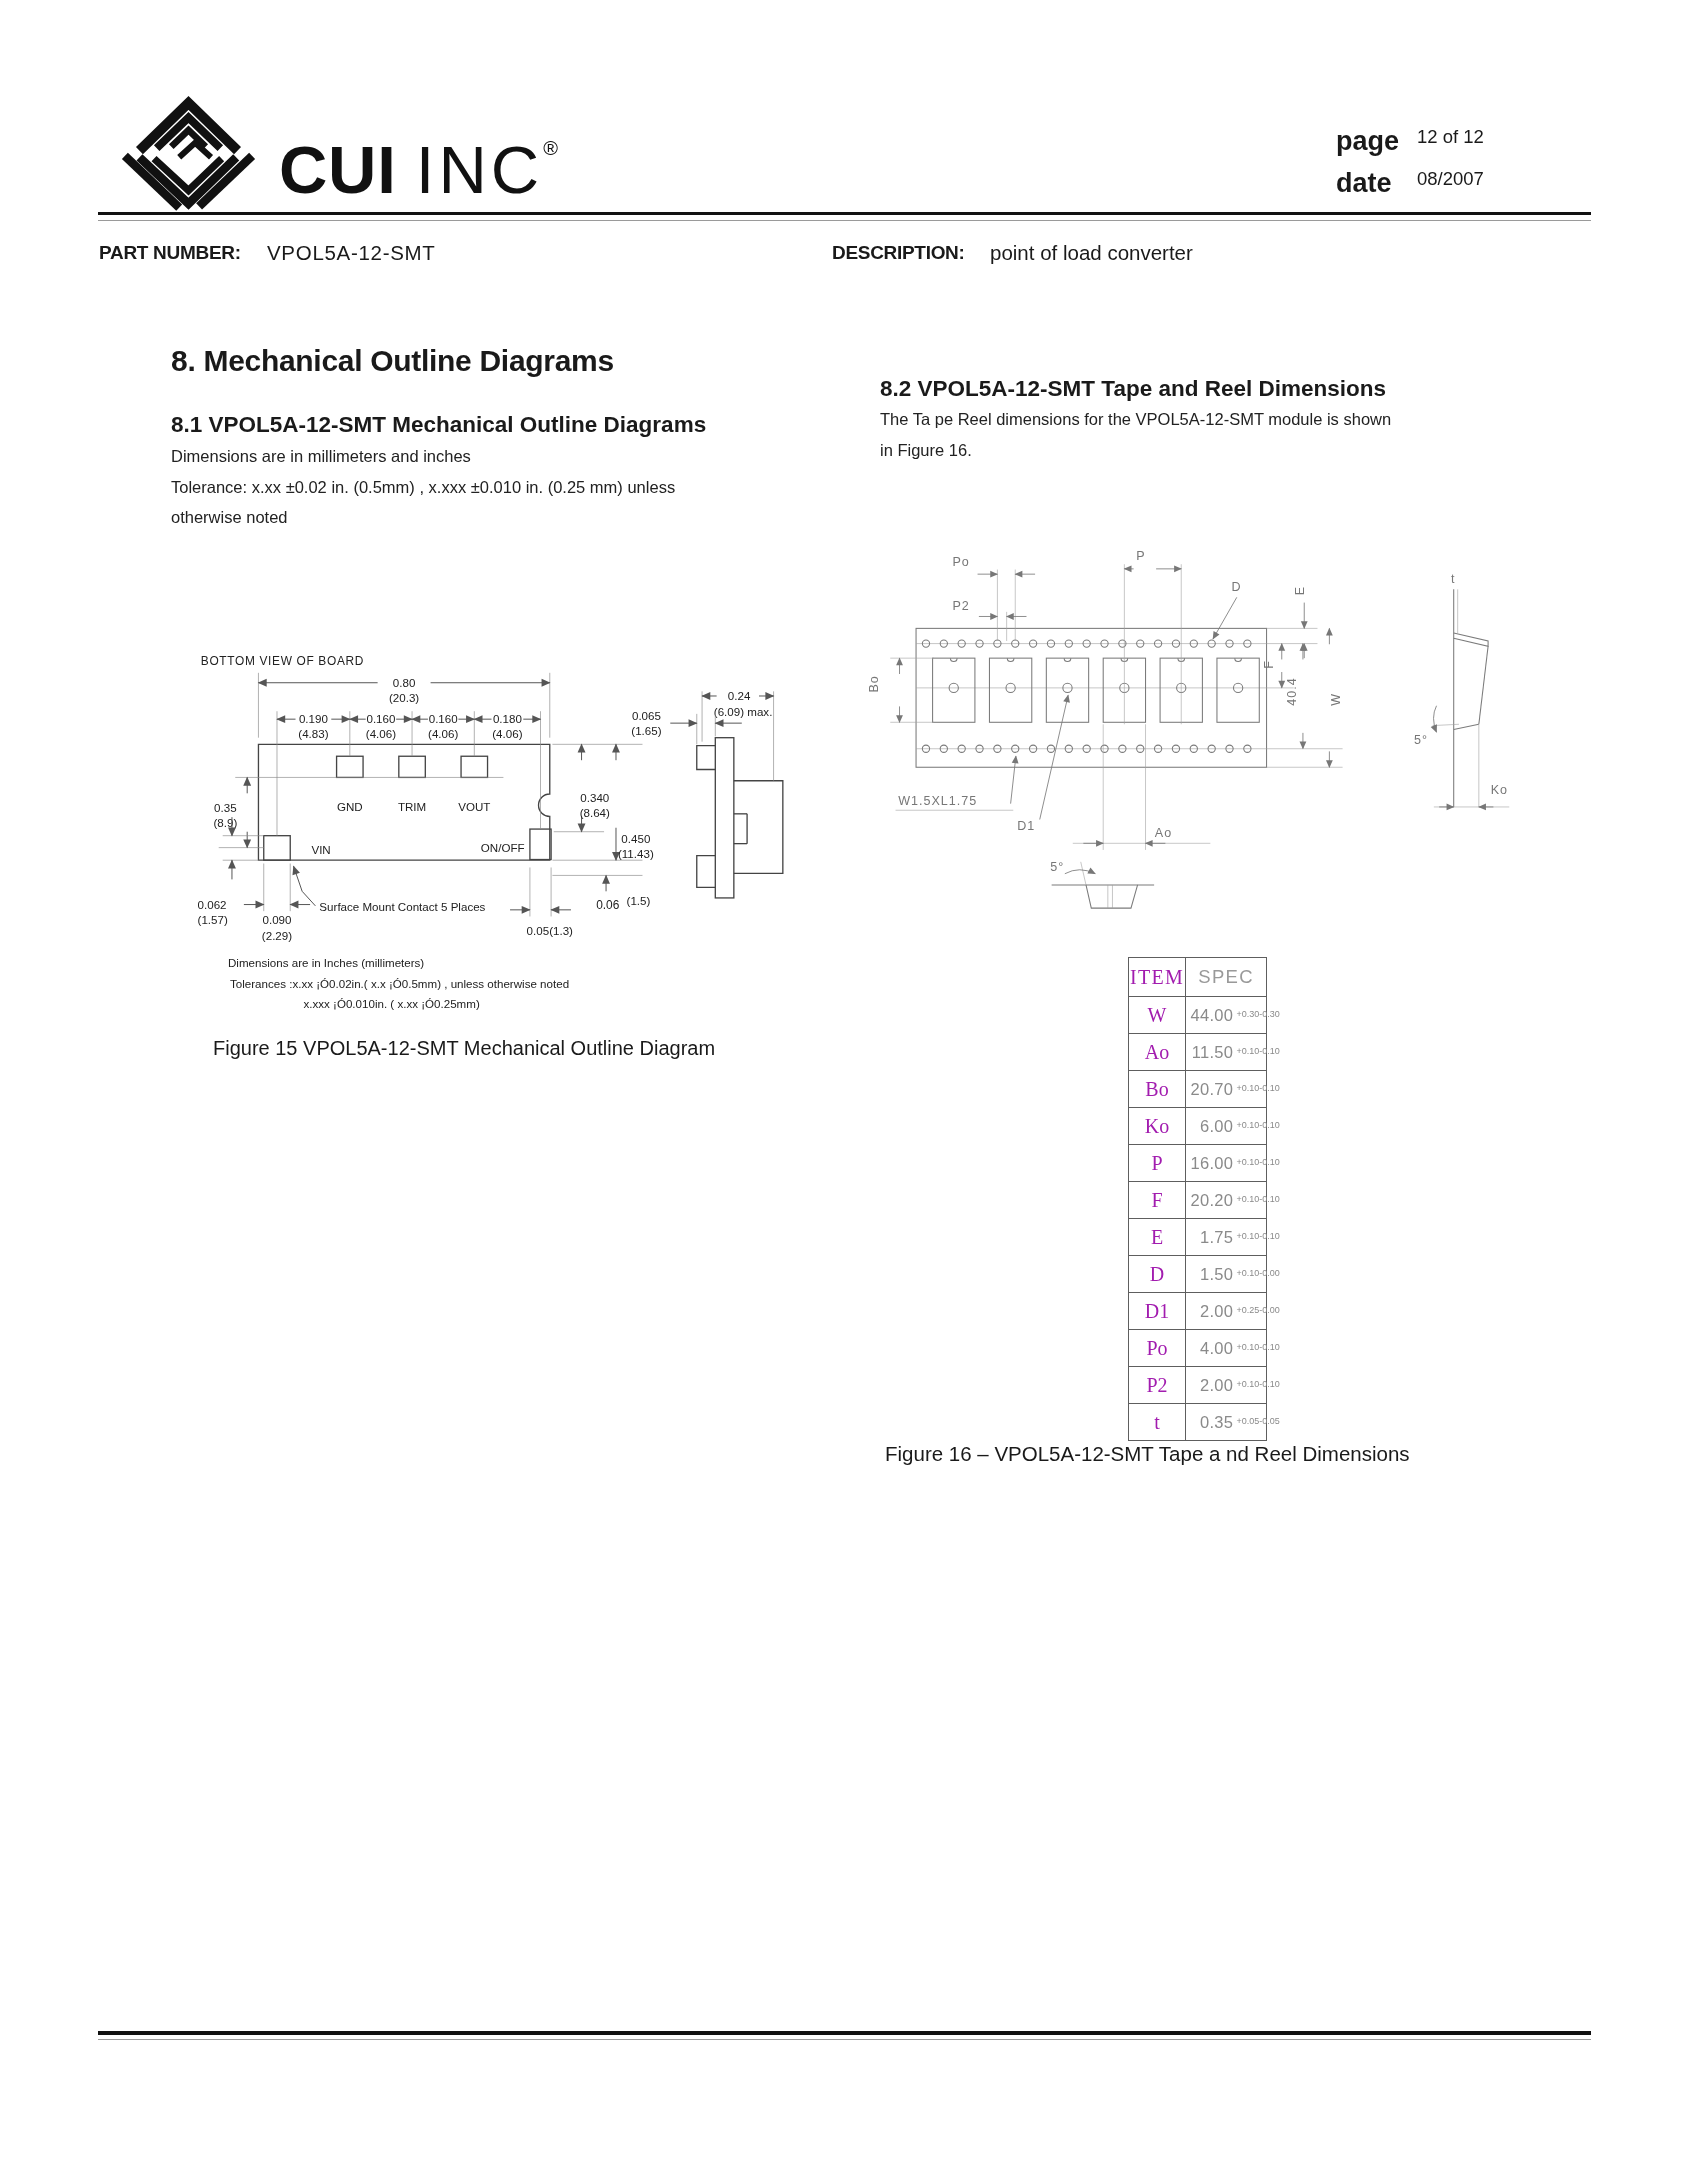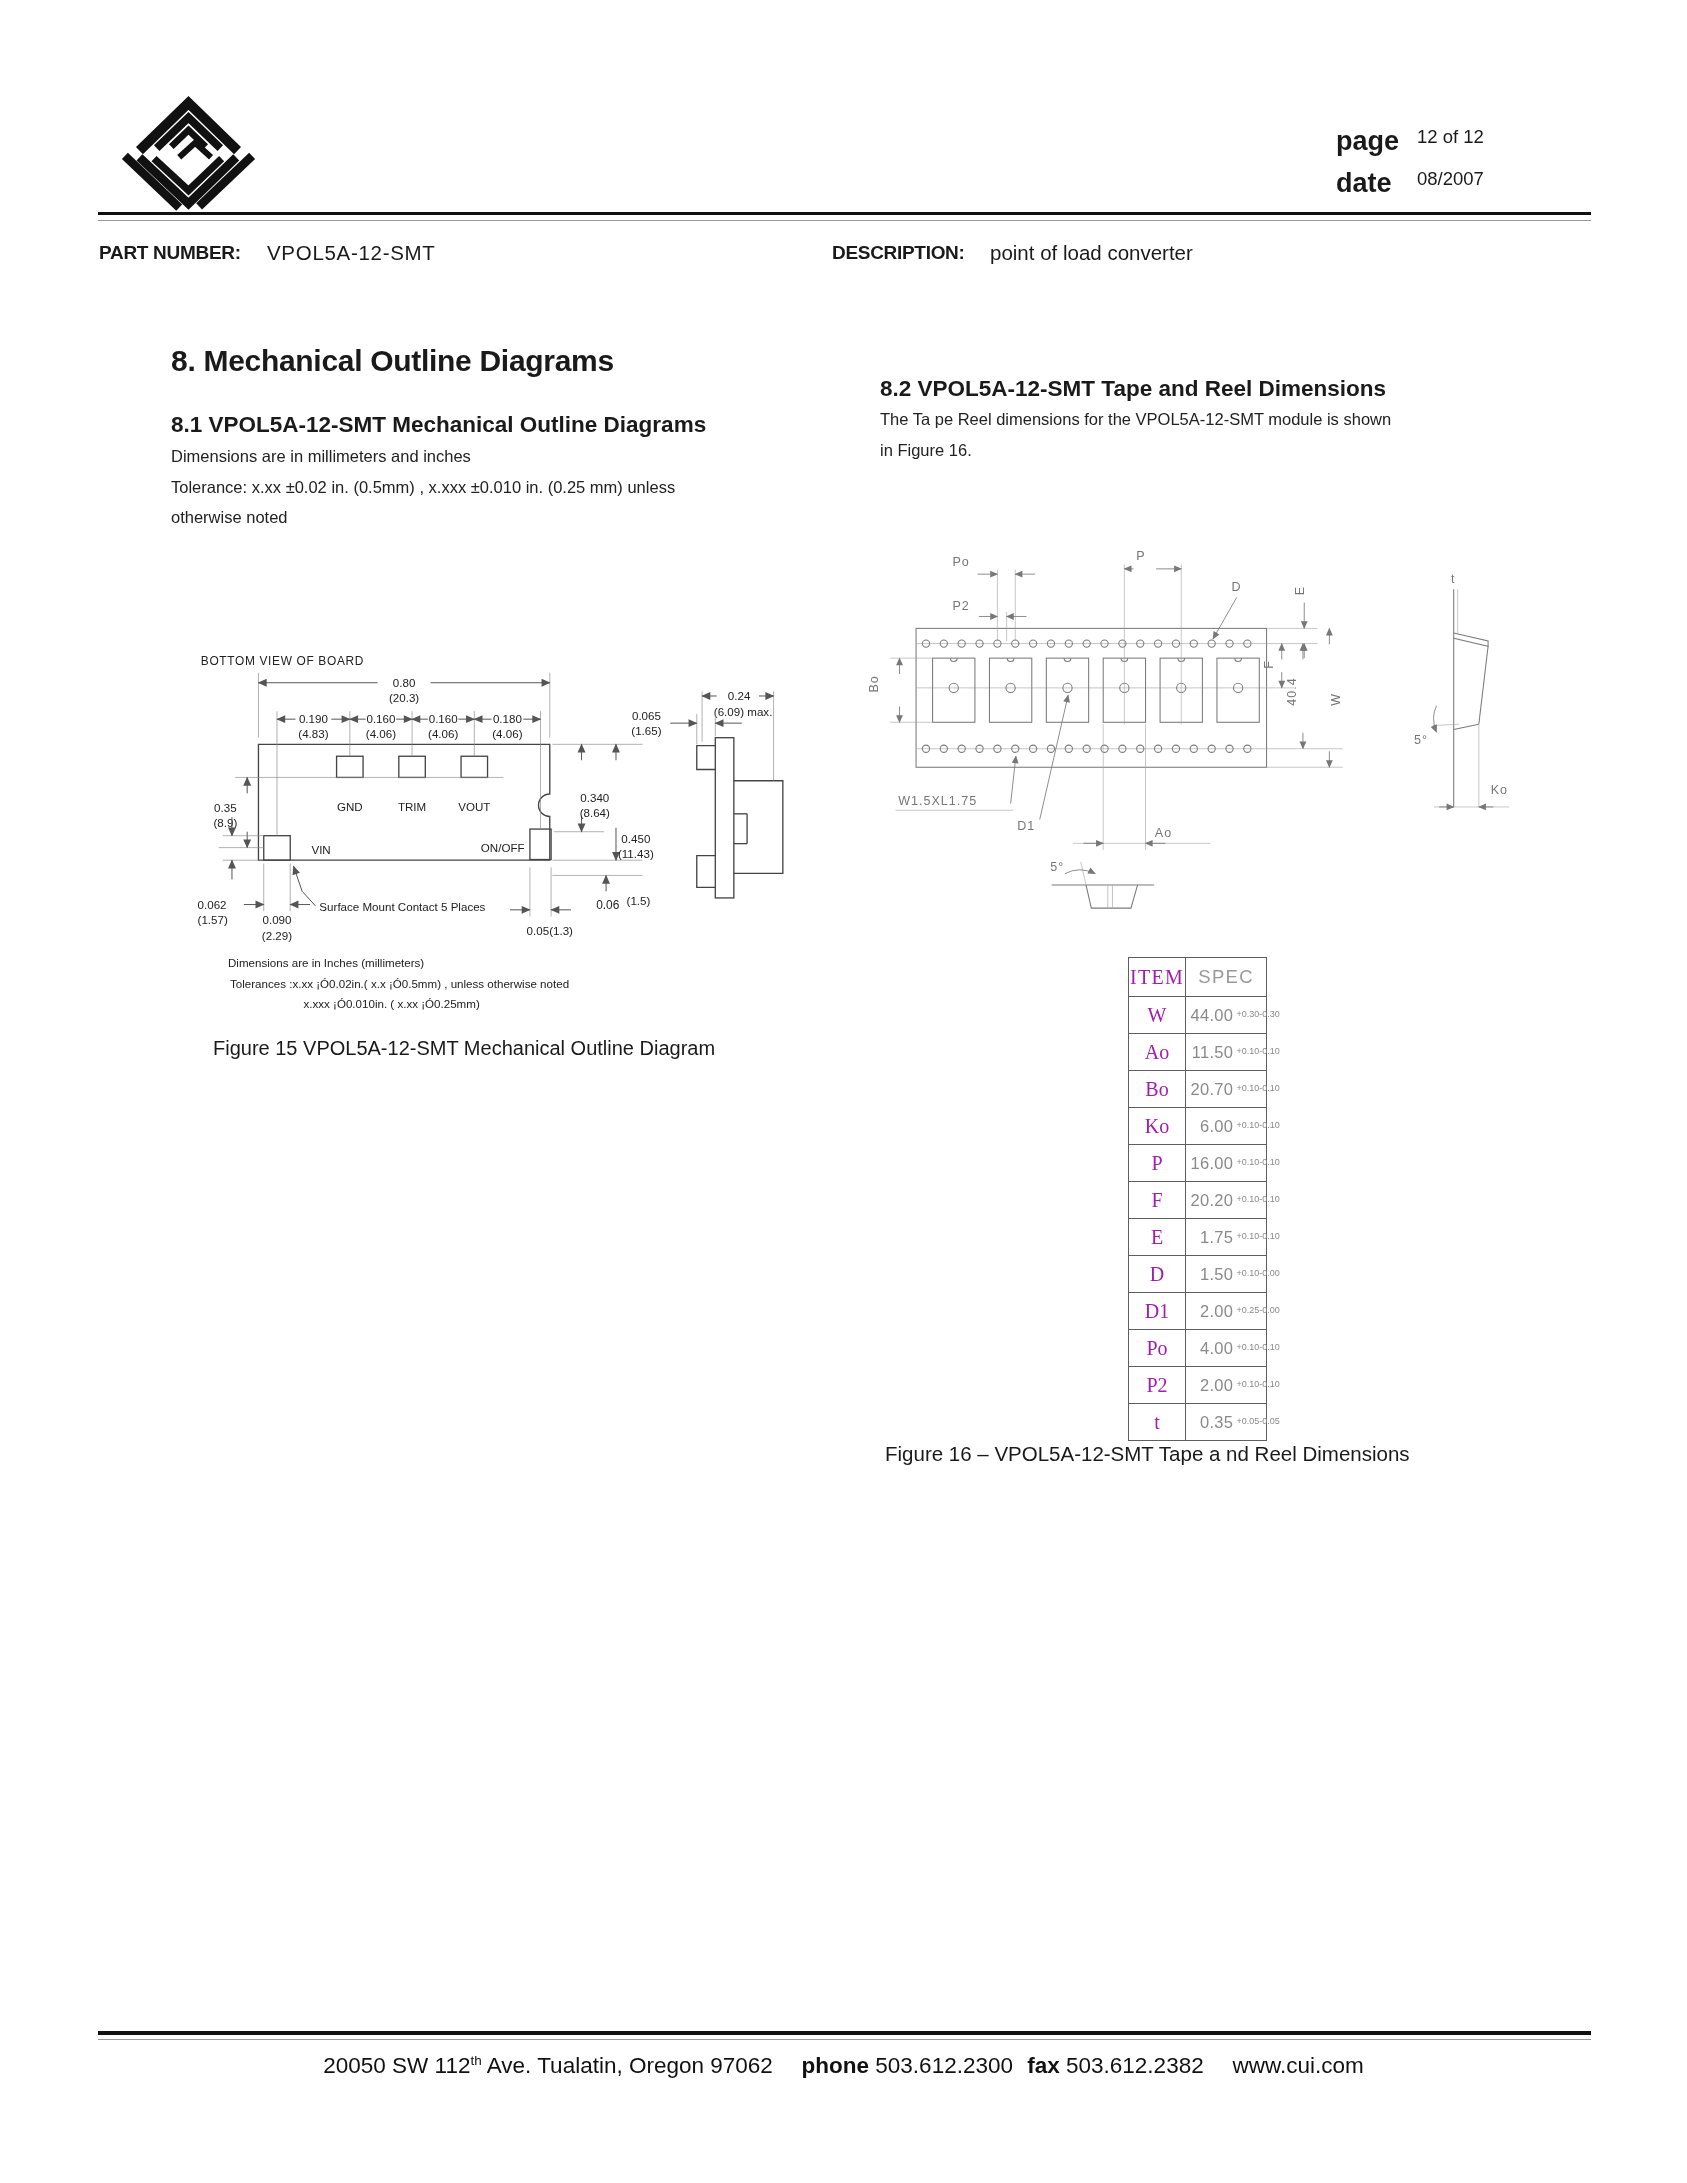--- a/index.html
+++ b/index.html
@@ -62,20 +62,21 @@
       <path d="M52,96 L126,24 L200,96" stroke-width="15"></path>
       <path d="M78,92 L126,46 L174,92" stroke-width="12"></path>
       <path d="M100,90 L126,65 L152,90" stroke-width="10"></path>
       <path d="M112,106 L136,84 L160,106" stroke-width="9"></path>
       <path d="M30,104 L112,182" stroke-width="13"></path>
       <path d="M52,106 L126,176 L198,106" stroke-width="13"></path>
       <path d="M74,108 L126,156 L176,108" stroke-width="11"></path>
       <path d="M222,104 L142,180" stroke-width="13"></path>
     </g>
   </svg>
+  <div class="abs" id="logo-text"><span>CUI </span><span class="inc">INC</span><span class="reg">®</span></div>
 
   <div class="abs" id="pagedate">
     <div class="row">
         <span class="lbl">page</span>
         <span>12 of 12</span>
       </div>
     <div class="row">
         <span class="lbl">date</span>
         <span>08/2007</span>
       </div>
@@ -538,23 +539,15 @@
             </div>
           </td>
         </tr>
   </tbody>
     </table>
 
   <div class="abs caption" style="left:885px;top:1442px;">Figure 16 – VPOL5A-12-SMT Tape a nd Reel Dimensions</div>
 
   <div class="abs rule" style="left:98px;top:2031px;width:1493px;height:4px;"></div>
   <div class="abs rule-thin" style="left:98px;top:2039px;width:1493px;height:1.3px;"></div>
-  <div class="abs" id="footer">
-    <span><span>20050 SW 112</span><sup>th</sup><span> Ave. Tualatin, Oregon 97062</span></span><span class="sp"></span>
-    <span class="b">phone</span>
-    <span>503.612.2300</span><span class="sp" style="width:8px;"></span>
-    <span class="b">fax</span>
-    <span>503.612.2382</span><span class="sp"></span>
-    <span>www.cui.com</span>
-  </div>
 
 </div>
 
 
 </body></html>

